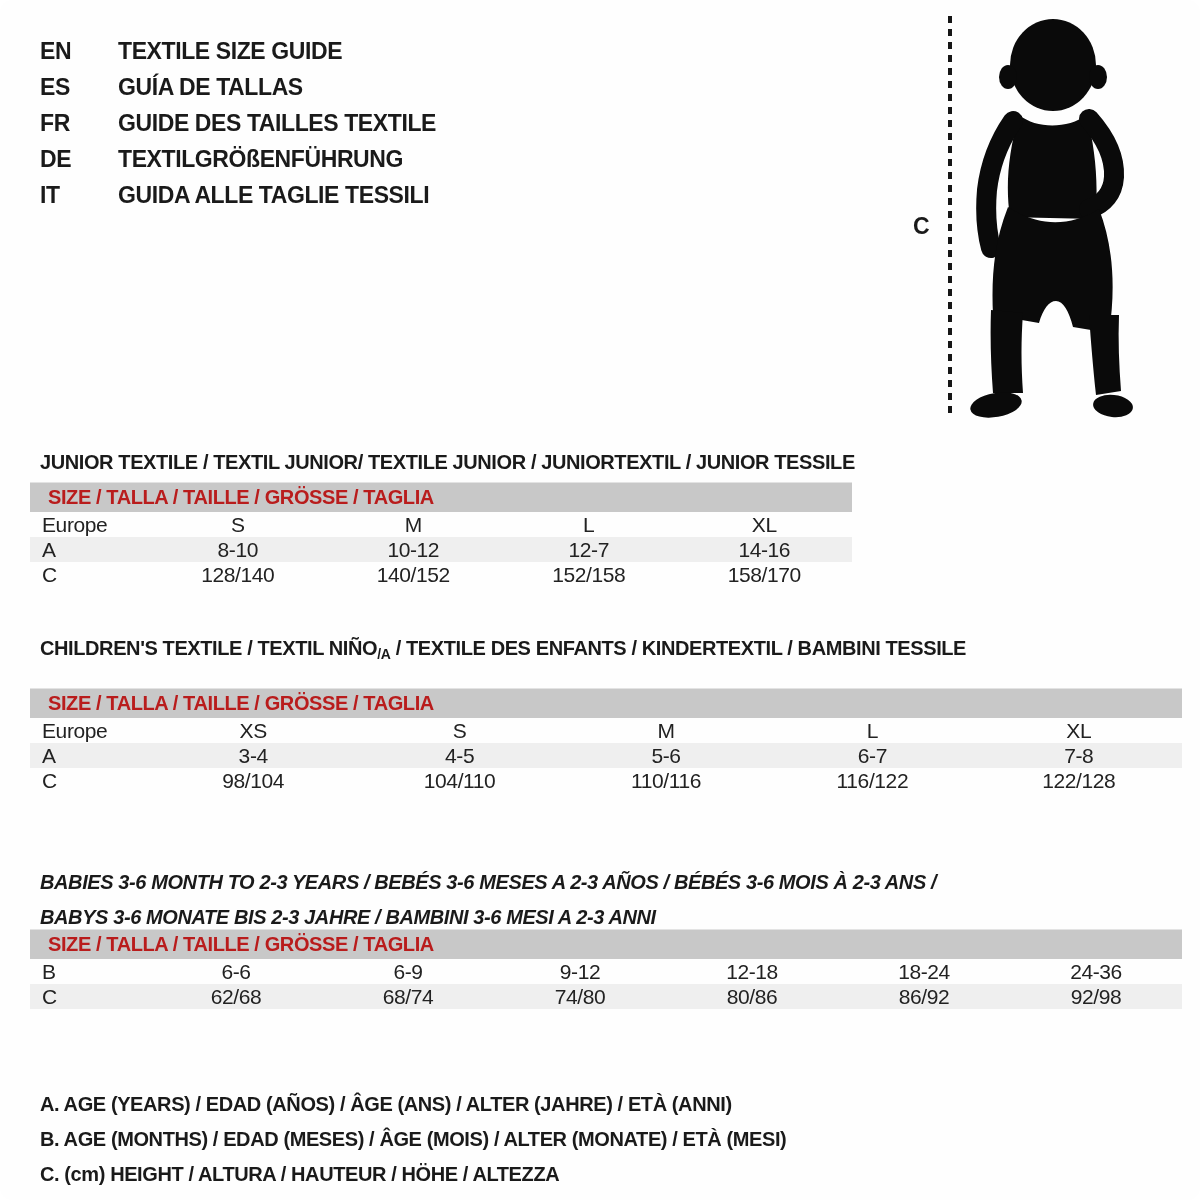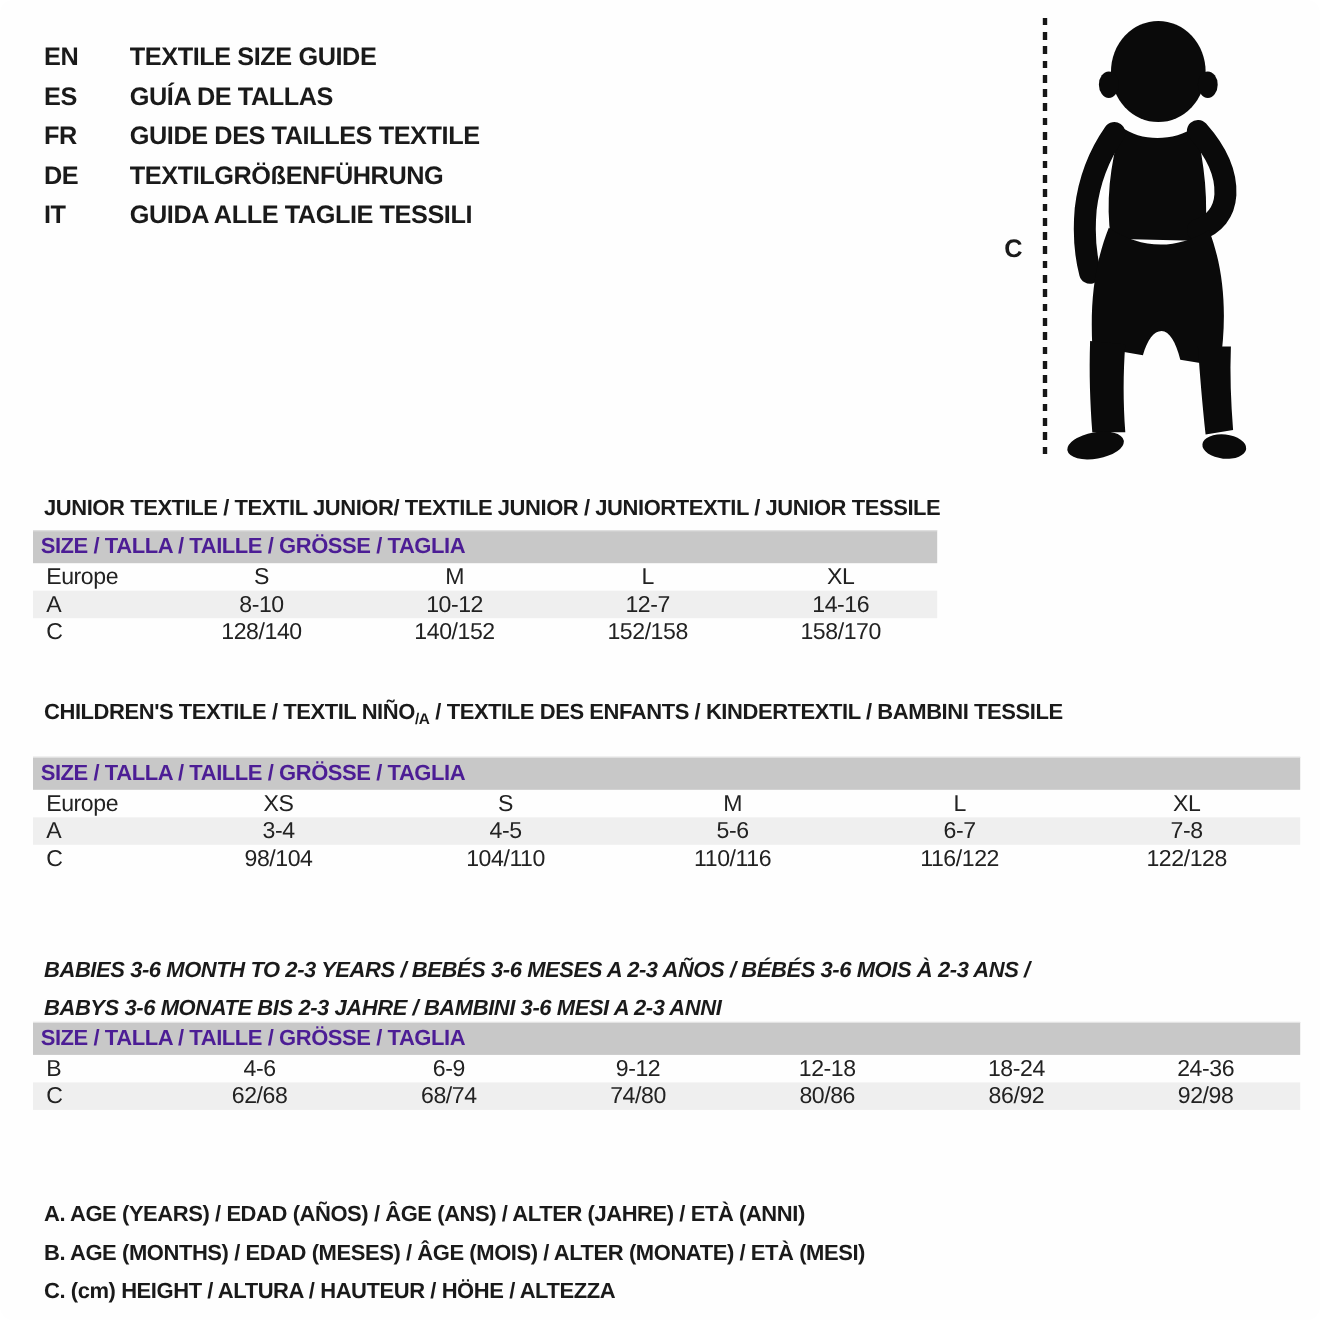--- a/index.html
+++ b/index.html
@@ -25,22 +25,22 @@
   .section-title { position:absolute; left:40px; font-size:20px; font-weight:700; white-space:nowrap; }
   .title-junior { top:434px; }
   .title-children { top:620px; }
   .title-babies { top:848px; }
   .title-babies .t-line { height:35px; display:flex; align-items:center;font-style:italic; }
   .sub-a { font-size:14px; vertical-align:-4px; letter-spacing:-0.3px; }
 
   
   .tbl { position:absolute; left:30px; }
   .tbl-bar { height:30px; background:#c8c8c8; border-top:1px solid #e3e3e3;
-    display:flex; align-items:center; padding-left:7px; box-sizing:border-box;
-    font-size:20px; font-weight:700; color:#4c1d95; }
+    display:flex; align-items:center; padding-left:18px; box-sizing:border-box;
+    font-size:20px; font-weight:700; color:#b91c1c; }
   .row { height:25px; display:grid; align-items:center; font-size:21px; color:#222; }
   .row .lbl { padding-left:12px; }
   .row .val { text-align:center; }
   .row.alt { background:#efefef; }
   .cols4 { grid-template-columns:120px repeat(4,1fr); }
   .cols5 { grid-template-columns:120px repeat(5,1fr); }
   .cols6 { grid-template-columns:120px repeat(6,1fr); }
   .tbl-junior   { top:482px; width:822px;  }
   .tbl-children { top:688px; width:1152px; }
   .tbl-babies   { top:929px; width:1152px; }
@@ -152,21 +152,21 @@
   </div>
 
   <h2 class="section-title title-babies">
     <div class="t-line">BABIES 3-6 MONTH TO 2-3 YEARS / BEBÉS 3-6 MESES A 2-3 AÑOS / BÉBÉS 3-6 MOIS À 2-3 ANS /</div>
     <div class="t-line">BABYS 3-6 MONATE BIS 2-3 JAHRE / BAMBINI 3-6 MESI A 2-3 ANNI</div>
   </h2>
   <div class="tbl tbl-babies">
     <div class="tbl-bar">SIZE / TALLA / TAILLE / GRÖSSE / TAGLIA</div>
     <div class="row cols6">
       <span class="lbl">B</span>
-      <span class="val">4-6</span>
+      <span class="val">6-6</span>
       <span class="val">6-9</span>
       <span class="val">9-12</span>
       <span class="val">12-18</span>
       <span class="val">18-24</span>
       <span class="val">24-36</span>
     </div>
     <div class="row cols6 alt">
       <span class="lbl">C</span>
       <span class="val">62/68</span>
       <span class="val">68/74</span>

